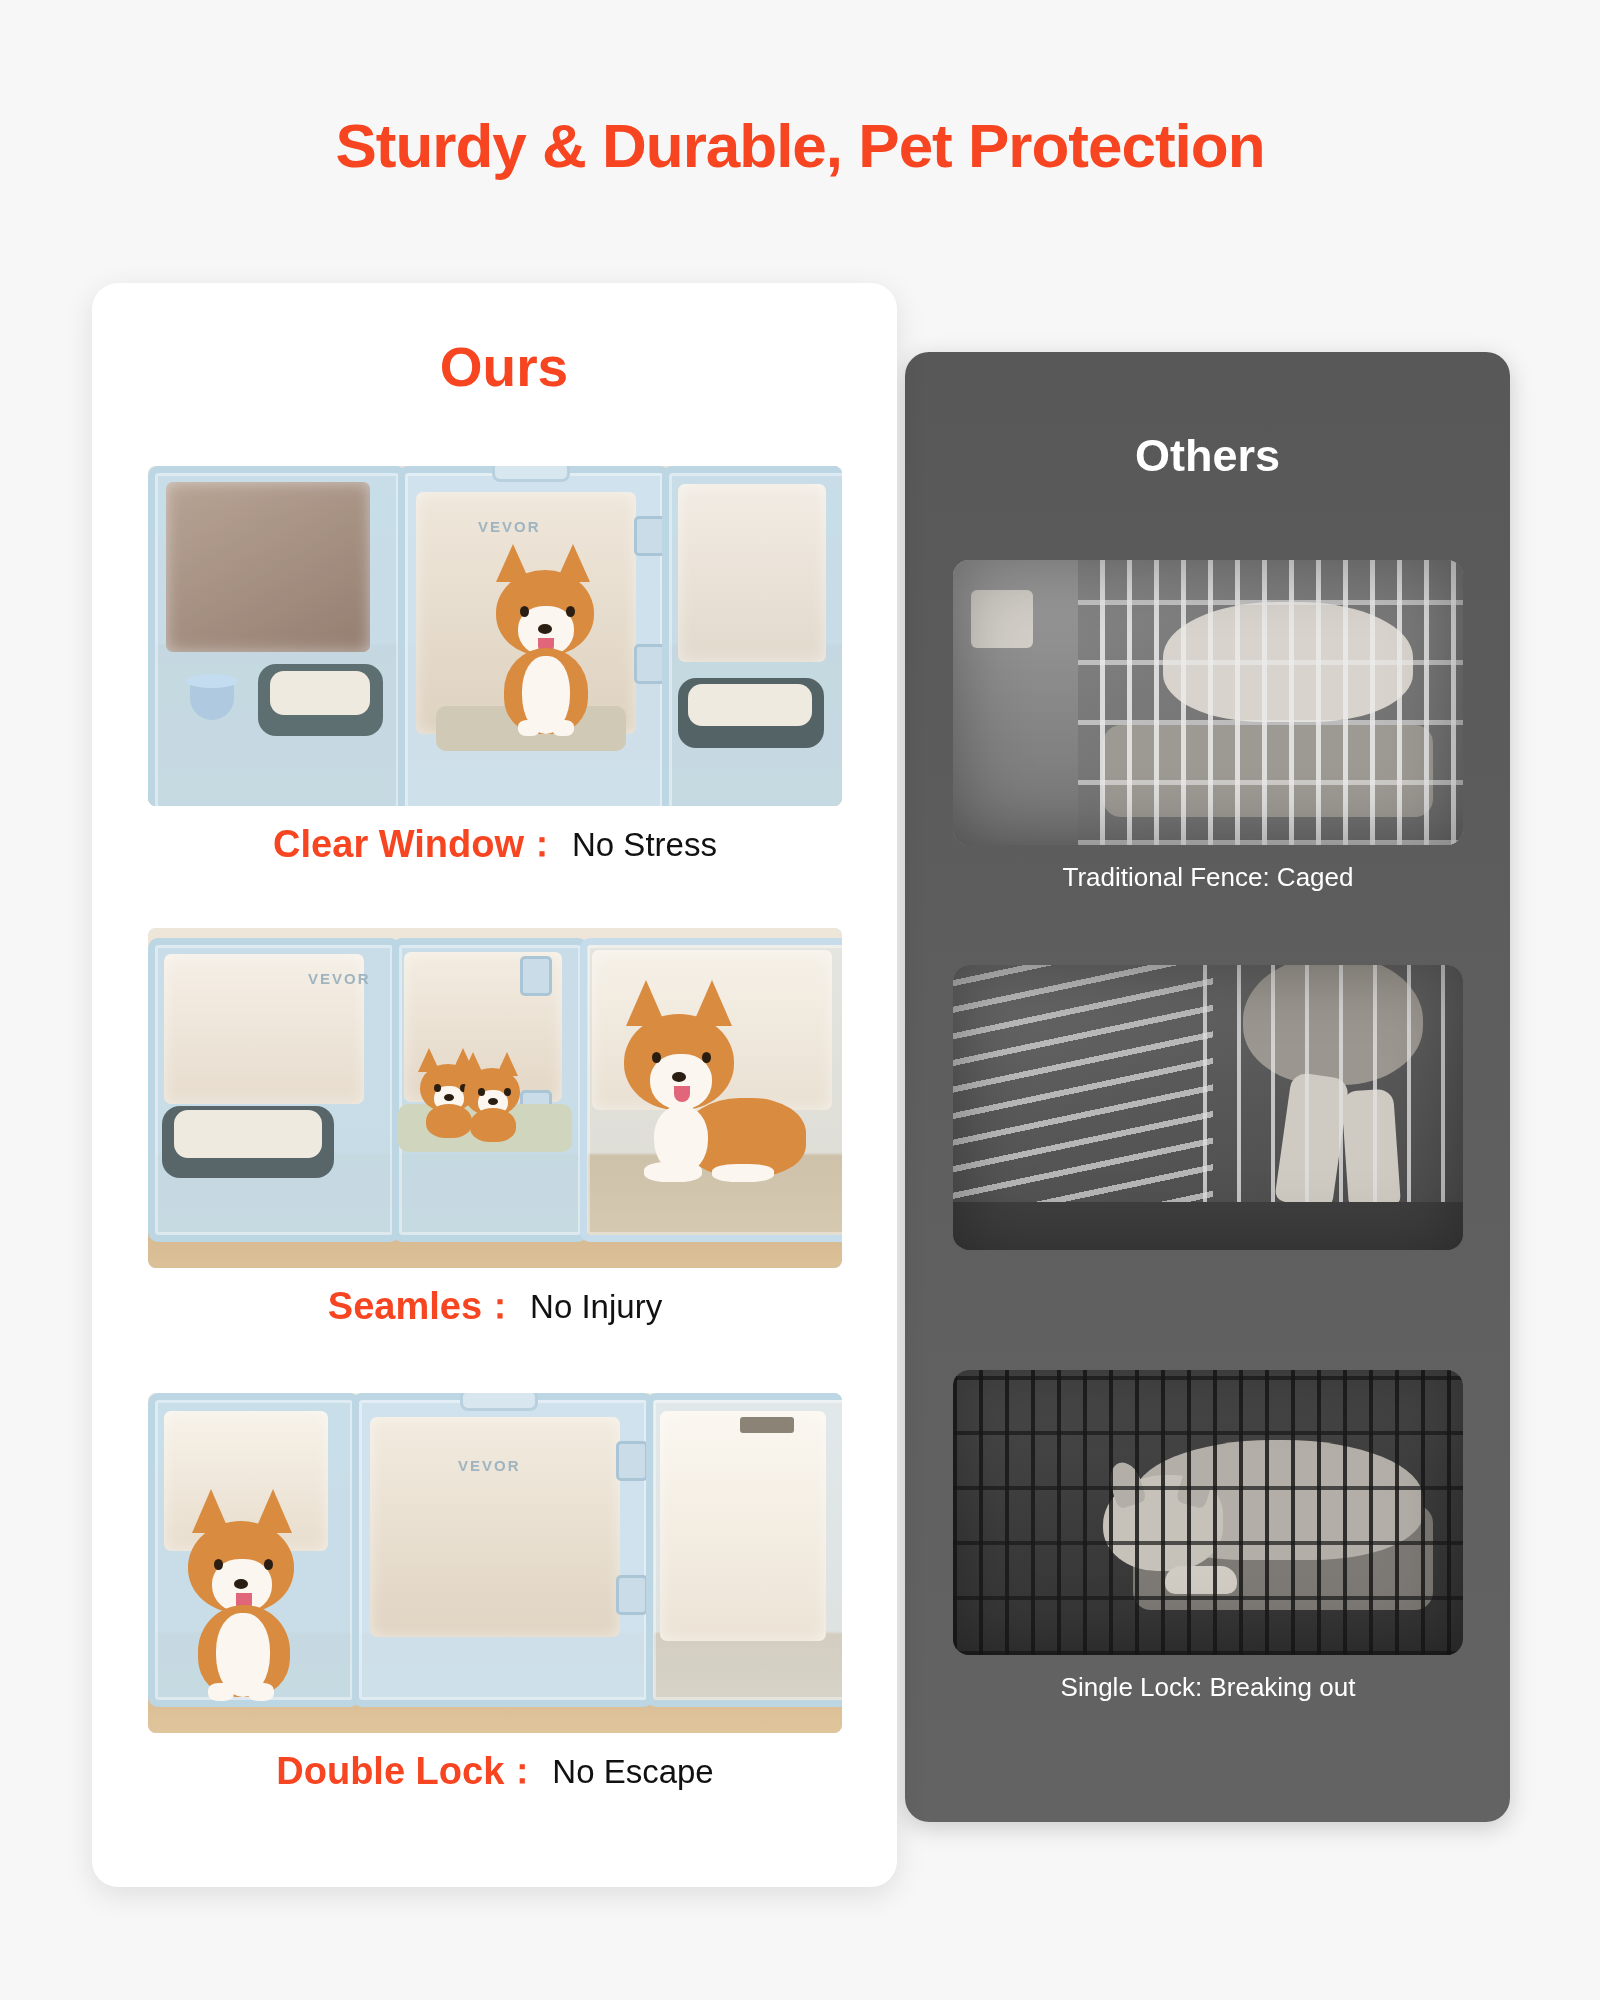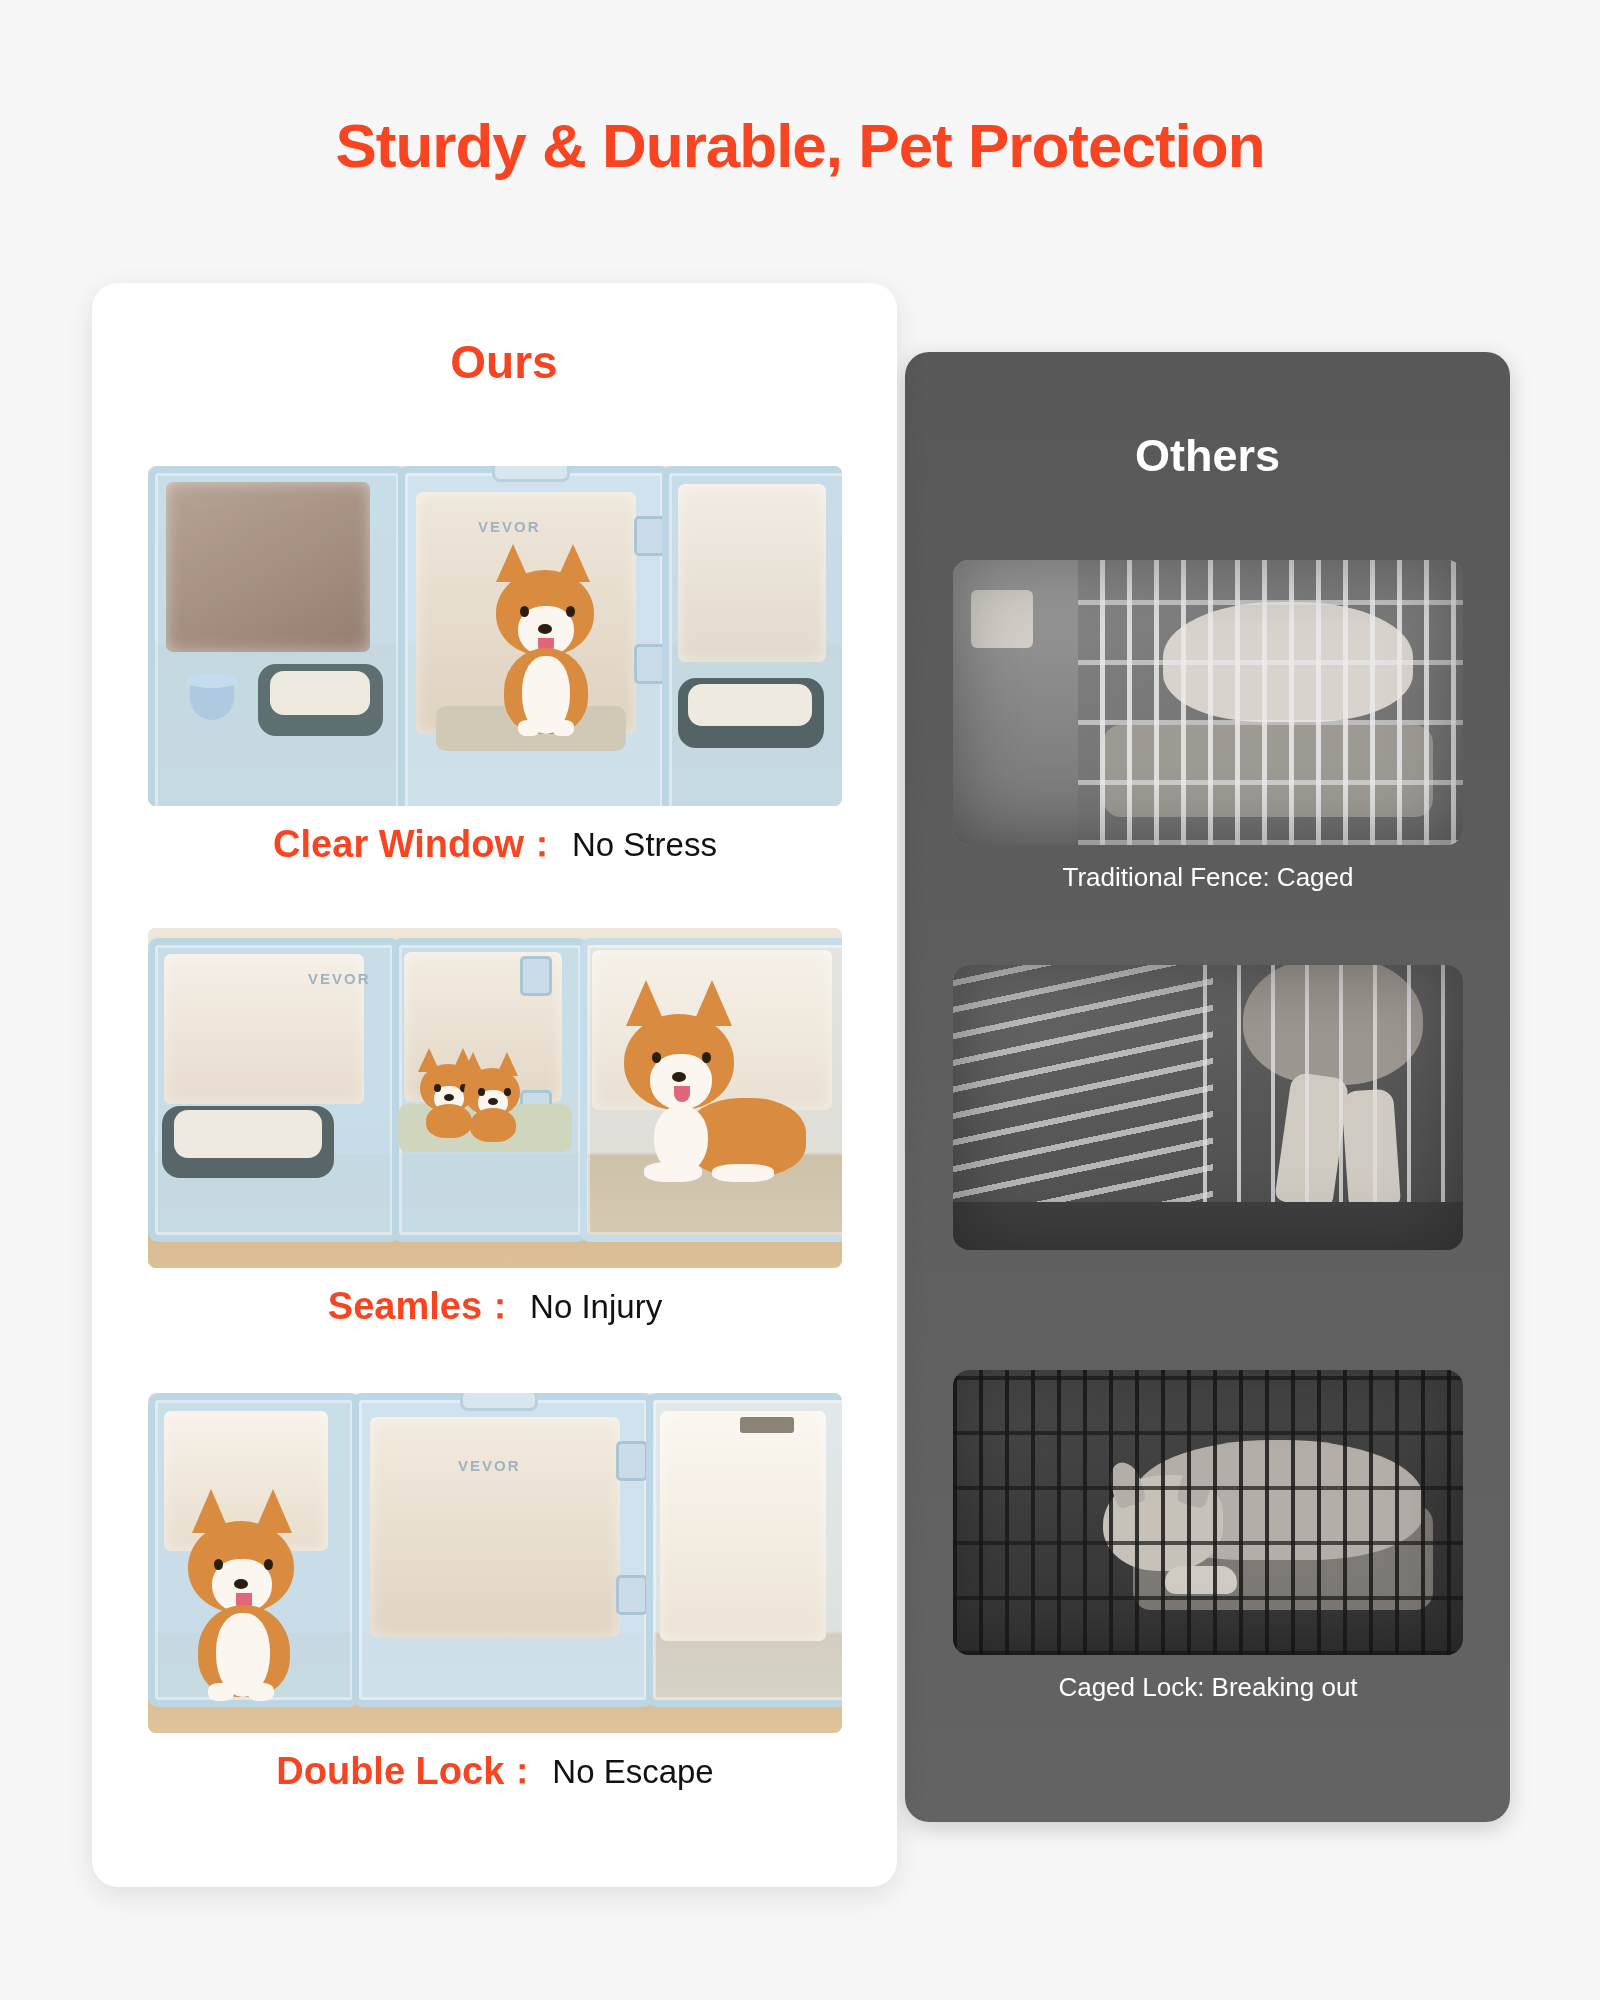--- a/index.html
+++ b/index.html
@@ -84,21 +84,21 @@
     border-radius: 26px;
     box-shadow: 0 8px 30px rgba(0,0,0,0.10);
   }
   .ours-title {
     position: absolute;
     left: 0;
     top: 52px;
     width: 824px;
     text-align: center;
     color: #f64520;
-    font-size: 46px;
+    font-size: 55px;
     font-weight: bold;
   }
   .ours-item {
     position: absolute;
     left: 56px;
     width: 694px;
   }
   .ours-item .photo {
     width: 694px;
     height: 340px;
@@ -348,21 +348,21 @@
       <div class="gray-bed" style="left:180px; top:135px; width:300px; height:105px; background:#7d7a75;"></div>
       <div class="gray-dog" style="left:180px; top:70px; width:290px; height:120px; background:#b3aea7; border-radius:48% 48% 38% 38%;"></div>
       <div style="position:absolute; left:150px; top:105px; width:120px; height:96px; background:#c6c1b9; border-radius:52% 40% 45% 45%;"></div>
       <div style="position:absolute; left:158px; top:92px; width:30px; height:44px; background:#b3aea7; border-radius:50% 50% 20% 20%; transform:rotate(-18deg);"></div>
       <div style="position:absolute; left:228px; top:92px; width:30px; height:44px; background:#b3aea7; border-radius:50% 50% 20% 20%; transform:rotate(16deg);"></div>
       <div class="gray-paw" style="left:212px; top:196px; width:72px; height:28px; background:#d0cbc3;"></div>
       <div class="bars-v dark" style="left:0; right:0; top:0; bottom:0;"></div>
       <div class="bars-h dark" style="left:0; right:0; top:0; bottom:0;"></div>
       <div class="vignette"></div>
     </div>
-    <div class="caption">Caged Lock: Breaking out</div>
+    <div class="caption">Single Lock: Breaking out</div>
   </div>
 </div>
 
 <div class="ours-panel">
   <div class="ours-title">Ours</div>
 
   <div class="ours-item" id="ours-0">
     <div class="photo">
       <div class="pen-bg"></div>
 

